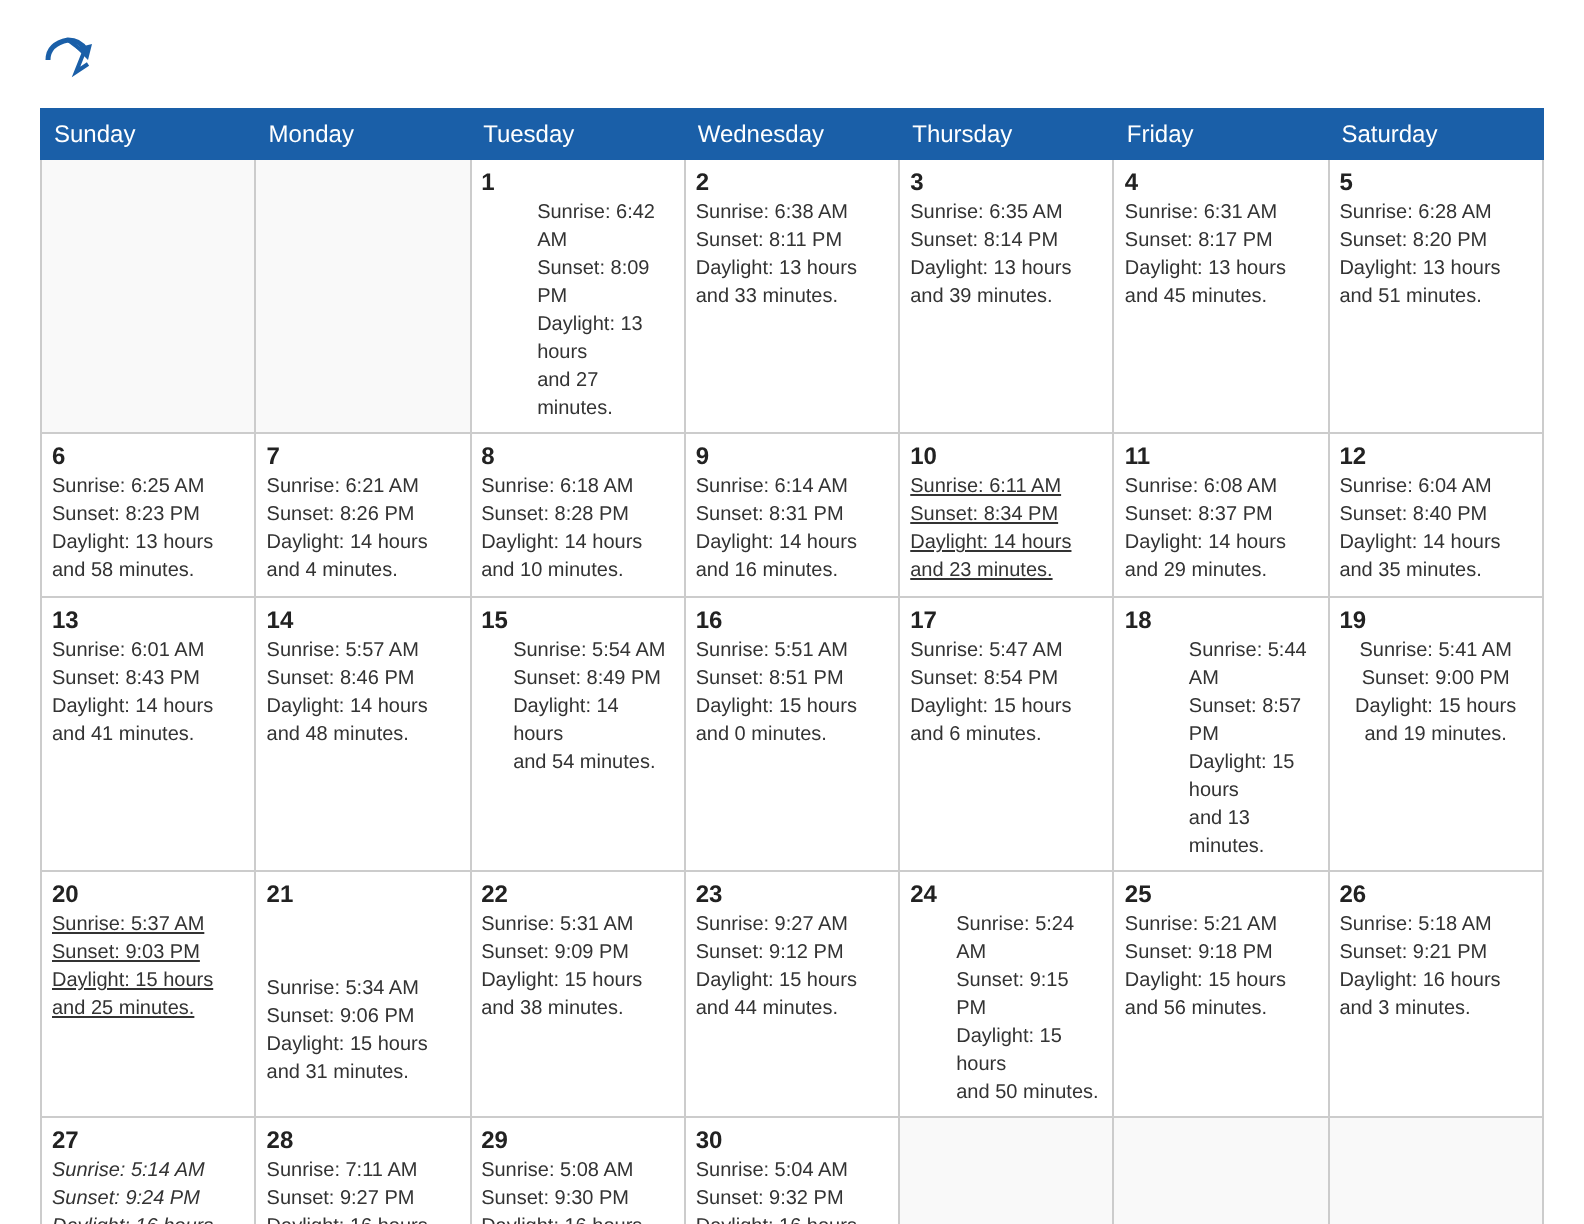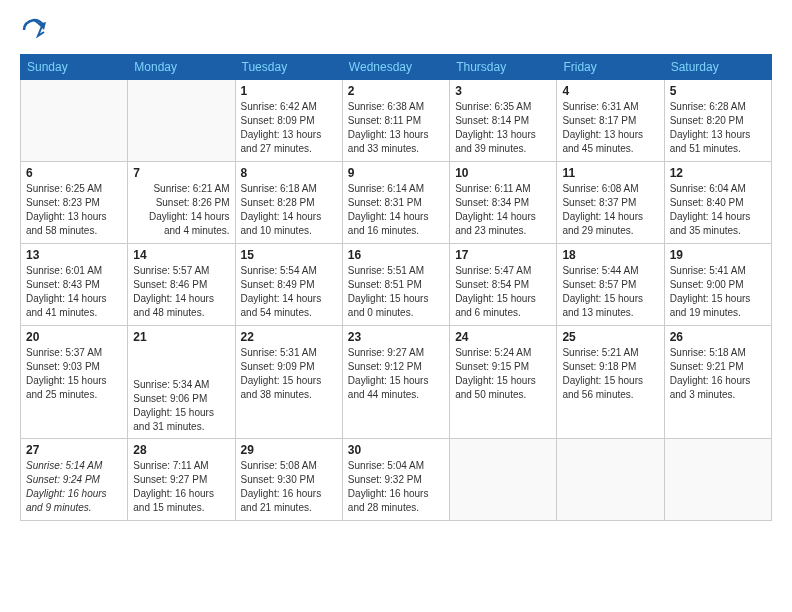--- a/index.html
+++ b/index.html
@@ -60,21 +60,21 @@
       font-size: 14px;
       color: #555;
     }
     .calendar {
       width: 100%;
       border-collapse: collapse;
       font-size: 11px;
     }
     .calendar th {
       background: #1a5fa8;
-      color: #7dd3fc;
+      color: #ffffff;
       padding: 5px 6px;
       text-align: left;
       font-size: 12px;
       font-weight: normal;
       border: 1px solid #1a5fa8;
     }
     .calendar td {
       border: 1px solid #ccc;
       vertical-align: top;
       padding: 4px 5px;
@@ -132,21 +132,21 @@
           <th>Friday</th>
           <th>Saturday</th>
         </tr>
     </thead>
     <tbody id="calendar-body">
     <tr>
           <td class="empty"></td>
           <td class="empty"></td>
           <td>
             <div class="day-number">1</div>
-            <div class="day-info" style="white-space: pre-line;">Sunrise: 6:42 AM
+            <div class="day-info" style="white-space: pre-line; margin-left: 28px;">Sunrise: 6:42 AM
 Sunset: 8:09 PM
 Daylight: 13 hours
 and 27 minutes.</div>
           </td>
           <td>
             <div class="day-number">2</div>
             <div class="day-info" style="white-space: pre-line;">Sunrise: 6:38 AM
 Sunset: 8:11 PM
 Daylight: 13 hours
 and 33 minutes.</div>
@@ -176,42 +176,42 @@
         <tr>
           <td>
             <div class="day-number">6</div>
             <div class="day-info" style="white-space: pre-line;">Sunrise: 6:25 AM
 Sunset: 8:23 PM
 Daylight: 13 hours
 and 58 minutes.</div>
           </td>
           <td>
             <div class="day-number">7</div>
-            <div class="day-info" style="white-space: pre-line; text-align: right;">Sunrise: 6:21 AM
+            <div class="day-info" style="white-space: pre-line;">Sunrise: 6:21 AM
 Sunset: 8:26 PM
 Daylight: 14 hours
 and 4 minutes.</div>
           </td>
           <td>
             <div class="day-number">8</div>
             <div class="day-info" style="white-space: pre-line;">Sunrise: 6:18 AM
 Sunset: 8:28 PM
 Daylight: 14 hours
 and 10 minutes.</div>
           </td>
           <td>
             <div class="day-number">9</div>
             <div class="day-info" style="white-space: pre-line;">Sunrise: 6:14 AM
 Sunset: 8:31 PM
 Daylight: 14 hours
 and 16 minutes.</div>
           </td>
           <td>
             <div class="day-number">10</div>
-            <div class="day-info" style="white-space: pre-line;">Sunrise: 6:11 AM
+            <div class="day-info" style="white-space: pre-line; text-decoration: underline;">Sunrise: 6:11 AM
 Sunset: 8:34 PM
 Daylight: 14 hours
 and 23 minutes.</div>
           </td>
           <td>
             <div class="day-number">11</div>
             <div class="day-info" style="white-space: pre-line;">Sunrise: 6:08 AM
 Sunset: 8:37 PM
 Daylight: 14 hours
 and 29 minutes.</div>
@@ -234,58 +234,58 @@
           </td>
           <td>
             <div class="day-number">14</div>
             <div class="day-info" style="white-space: pre-line;">Sunrise: 5:57 AM
 Sunset: 8:46 PM
 Daylight: 14 hours
 and 48 minutes.</div>
           </td>
           <td>
             <div class="day-number">15</div>
-            <div class="day-info" style="white-space: pre-line;">Sunrise: 5:54 AM
+            <div class="day-info" style="white-space: pre-line; margin-left: 16px;">Sunrise: 5:54 AM
 Sunset: 8:49 PM
 Daylight: 14 hours
 and 54 minutes.</div>
           </td>
           <td>
             <div class="day-number">16</div>
             <div class="day-info" style="white-space: pre-line;">Sunrise: 5:51 AM
 Sunset: 8:51 PM
 Daylight: 15 hours
 and 0 minutes.</div>
           </td>
           <td>
             <div class="day-number">17</div>
             <div class="day-info" style="white-space: pre-line;">Sunrise: 5:47 AM
 Sunset: 8:54 PM
 Daylight: 15 hours
 and 6 minutes.</div>
           </td>
           <td>
             <div class="day-number">18</div>
-            <div class="day-info" style="white-space: pre-line;">Sunrise: 5:44 AM
+            <div class="day-info" style="white-space: pre-line; margin-left: 32px;">Sunrise: 5:44 AM
 Sunset: 8:57 PM
 Daylight: 15 hours
 and 13 minutes.</div>
           </td>
           <td>
             <div class="day-number">19</div>
-            <div class="day-info" style="white-space: pre-line;">Sunrise: 5:41 AM
+            <div class="day-info" style="white-space: pre-line; text-align: center;">Sunrise: 5:41 AM
 Sunset: 9:00 PM
 Daylight: 15 hours
 and 19 minutes.</div>
           </td>
         </tr>
         <tr>
           <td>
             <div class="day-number">20</div>
-            <div class="day-info" style="white-space: pre-line;">Sunrise: 5:37 AM
+            <div class="day-info" style="white-space: pre-line; text-decoration: underline;">Sunrise: 5:37 AM
 Sunset: 9:03 PM
 Daylight: 15 hours
 and 25 minutes.</div>
           </td>
           <td>
             <div class="day-number">21</div>
             <div class="day-info" style="white-space: pre-line; margin-top: 34px;">Sunrise: 5:34 AM
 Sunset: 9:06 PM
 Daylight: 15 hours
 and 31 minutes.</div>
@@ -299,21 +299,21 @@
           </td>
           <td>
             <div class="day-number">23</div>
             <div class="day-info" style="white-space: pre-line;">Sunrise: 9:27 AM
 Sunset: 9:12 PM
 Daylight: 15 hours
 and 44 minutes.</div>
           </td>
           <td>
             <div class="day-number">24</div>
-            <div class="day-info" style="white-space: pre-line;">Sunrise: 5:24 AM
+            <div class="day-info" style="white-space: pre-line; margin-left: 23px;">Sunrise: 5:24 AM
 Sunset: 9:15 PM
 Daylight: 15 hours
 and 50 minutes.</div>
           </td>
           <td>
             <div class="day-number">25</div>
             <div class="day-info" style="white-space: pre-line;">Sunrise: 5:21 AM
 Sunset: 9:18 PM
 Daylight: 15 hours
 and 56 minutes.</div>

